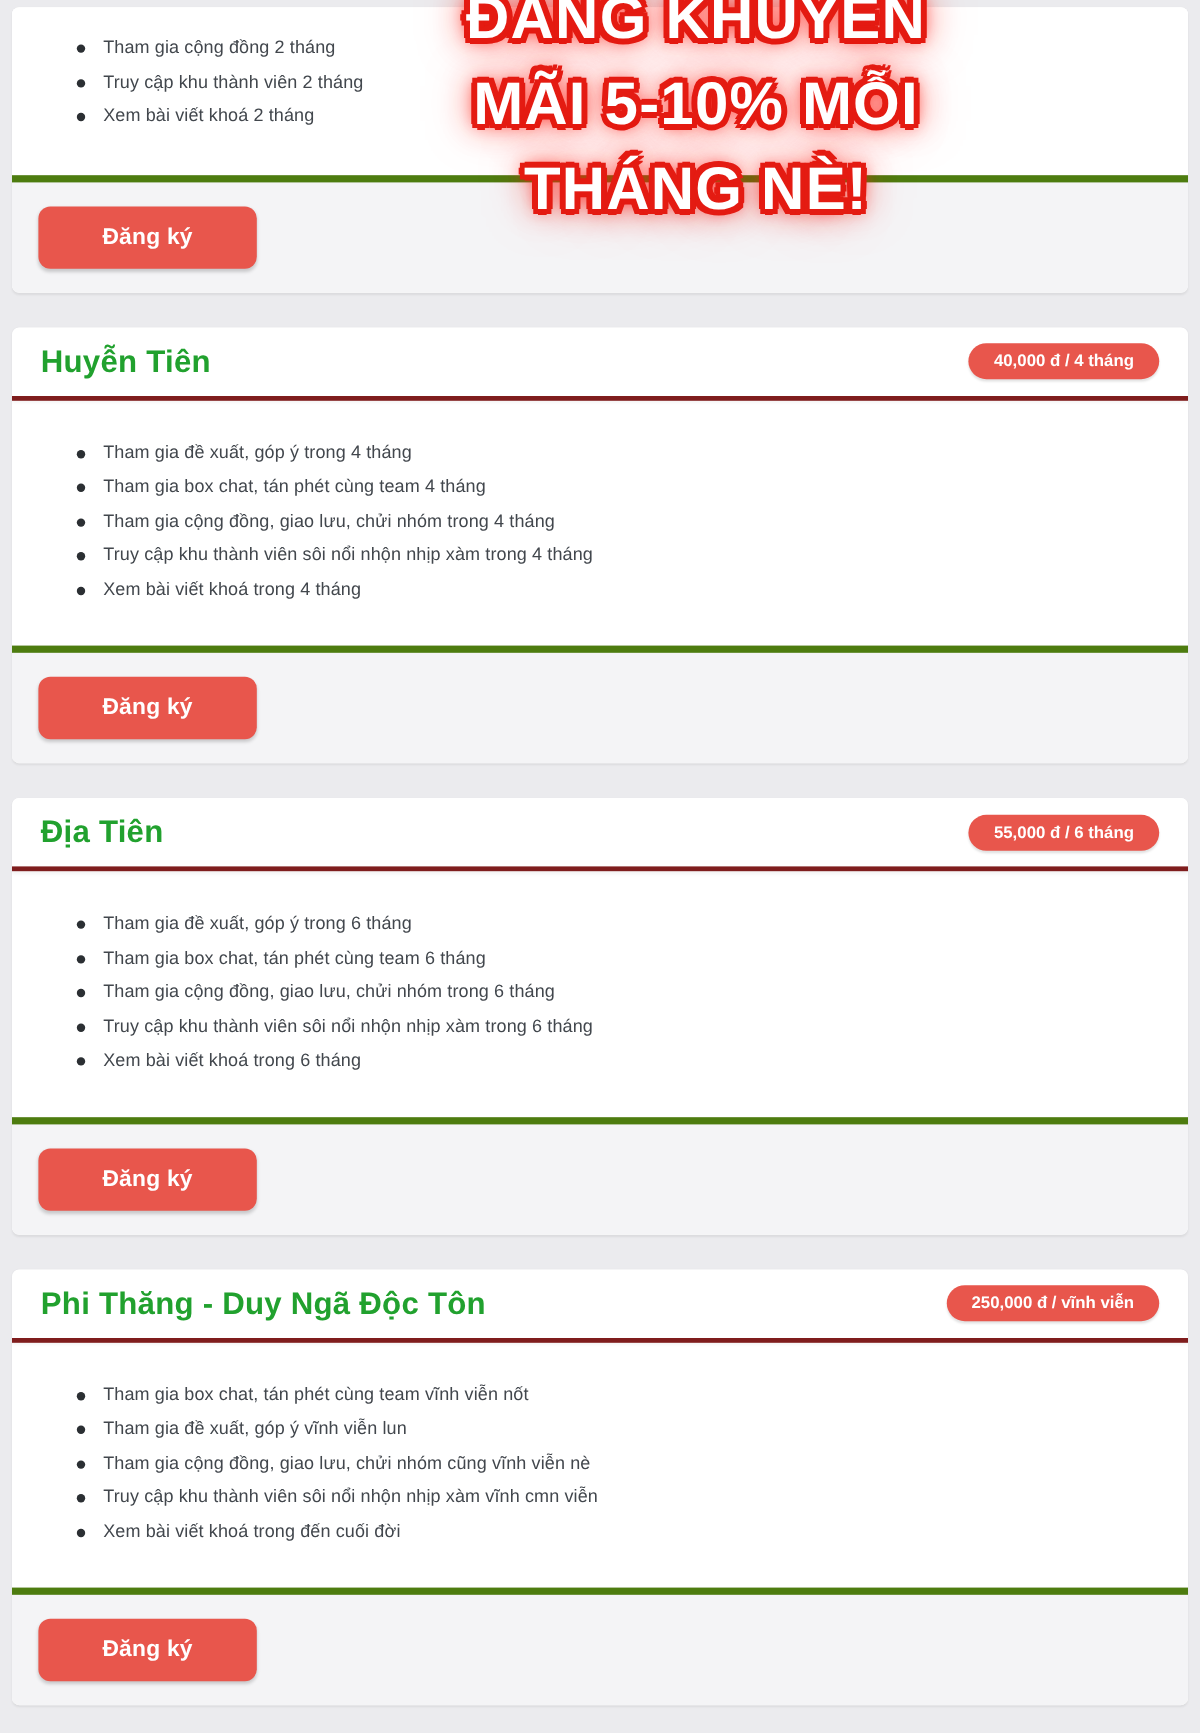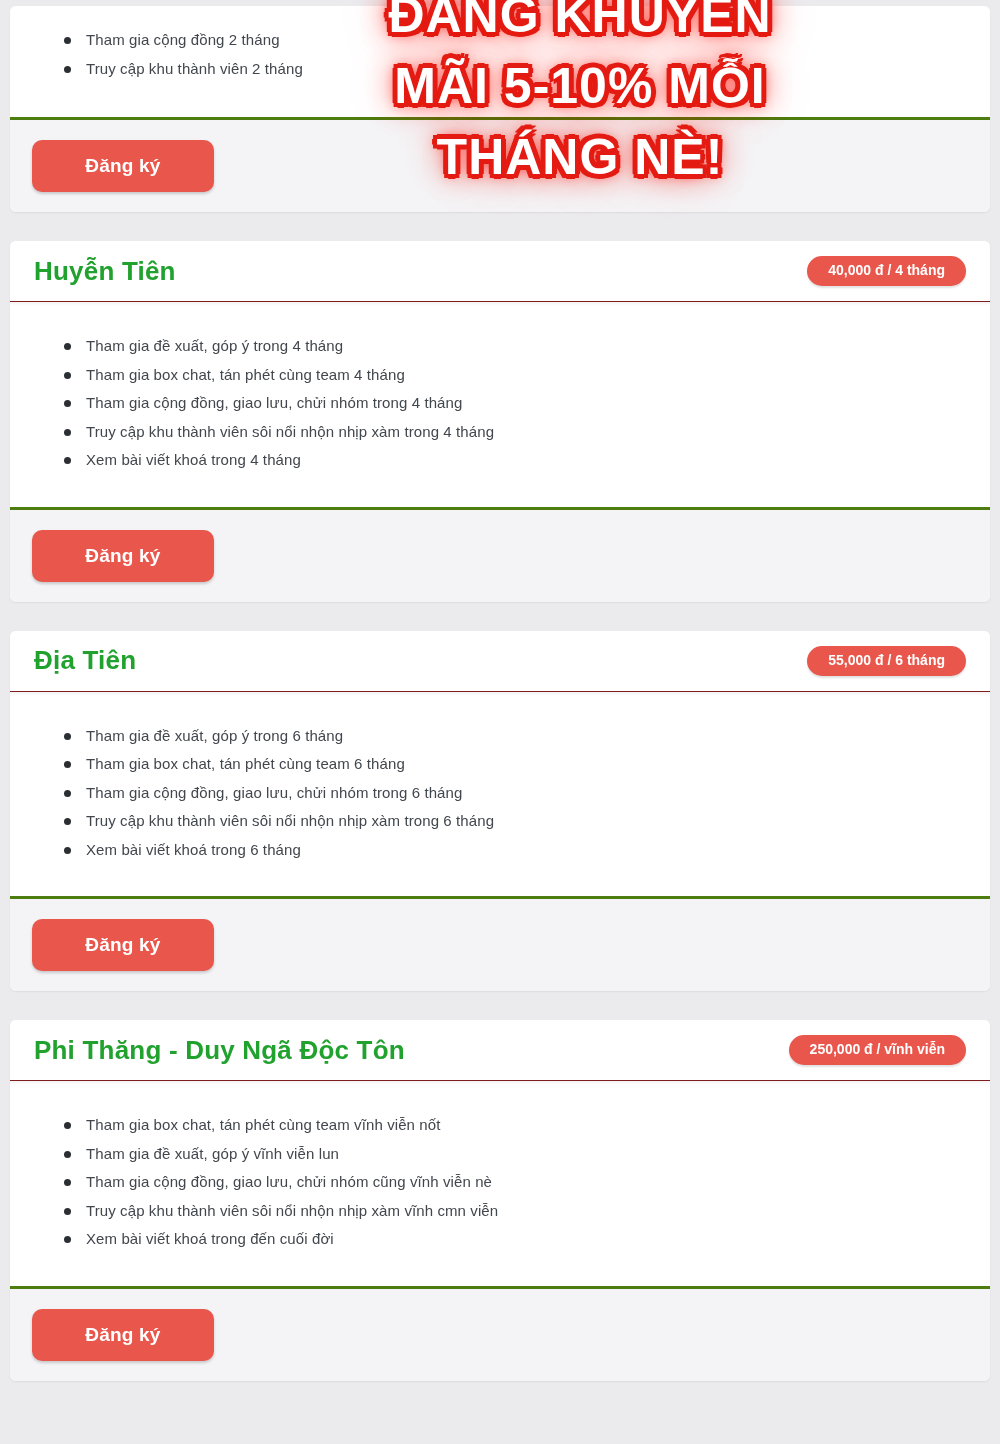--- a/index.html
+++ b/index.html
@@ -23,21 +23,21 @@
     background: #ffffff;
     overflow: hidden;
   }
   .card-header {
     display: flex;
     align-items: center;
     justify-content: space-between;
     padding: 16px 24px;
     height: 61px;
     background: #ffffff;
-    border-bottom: 1px solid #7f1d1d;
+    border-bottom: 4px solid #7f1d1d;
     box-shadow: 0 2px 3px rgba(0,0,0,0.05);
     position: relative;
     z-index: 1;
   }
   .card-title {
     color: #21a12e;
     font-size: 26px;
     font-weight: 600;
     letter-spacing: 0.2px;
   }
@@ -74,21 +74,21 @@
     position: absolute;
     left: 30px;
     top: 11px;
     width: 7px;
     height: 7px;
     border-radius: 50%;
     background: #2b2f33;
   }
   .card-footer {
     background: #f4f4f6;
-    border-top: 3px solid #4d7c0f;
+    border-top: 6px solid #4d7c0f;
     padding: 20px 22px;
   }
   .register-btn {
     display: block;
     width: 182px;
     height: 52px;
     background: #e8564c;
     color: #ffffff;
     font-family: inherit;
     font-size: 19px;
@@ -132,20 +132,21 @@
     <span class="promo-line">ĐANG KHUYẾN</span>
     <span class="promo-line">MÃI 5-10% MỖI</span>
     <span class="promo-line">THÁNG NÈ!</span>
   </div>
 
   <section class="card">
     <div class="card-body first">
       <ul class="features">
         <li>Tham gia cộng đồng 2 tháng</li>
         <li>Truy cập khu thành viên 2 tháng</li>
+        <li>Xem bài viết khoá 2 tháng</li>
       </ul>
     </div>
     <div class="card-footer">
       <button class="register-btn">Đăng ký</button>
     </div>
   </section>
 
   <section class="card">
     <div class="card-header">
       <h2 class="card-title">Huyễn Tiên</h2>

